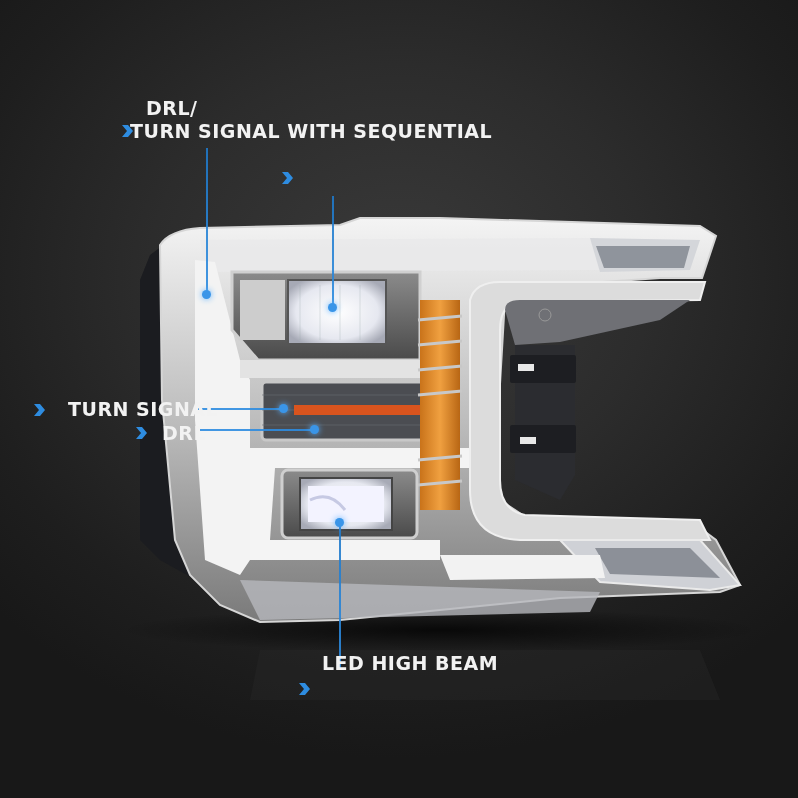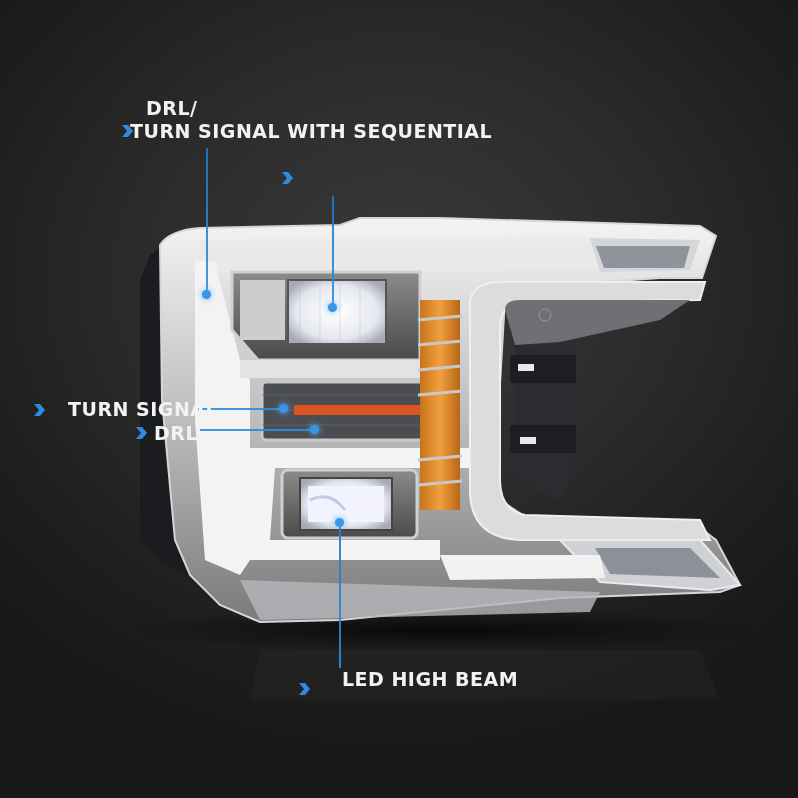--- a/index.html
+++ b/index.html
@@ -151,20 +151,20 @@
     </svg>
 
   <svg class="arrow" style="left:32px; top:403px;" viewBox="0 0 14 14">
       <path d="M2 1 L8 1 L13 7 L8 13 L2 13 L7 7 Z" fill="#2e8ce0"></path>
     </svg>
   <div class="label" style="left:68px; top:398px;">TURN SIGNAL</div>
 
   <svg class="arrow" style="left:134px; top:426px;" viewBox="0 0 14 14">
       <path d="M2 1 L8 1 L13 7 L8 13 L2 13 L7 7 Z" fill="#2e8ce0"></path>
     </svg>
-  <div class="label" style="left:154px; top:422px;text-align:center;">DRL</div>
+  <div class="label" style="left:162px; top:422px;text-align:center;">DRL</div>
 
   <svg class="arrow" style="left:297px; top:682px;" viewBox="0 0 14 14">
       <path d="M2 1 L8 1 L13 7 L8 13 L2 13 L7 7 Z" fill="#2e8ce0"></path>
     </svg>
-  <div class="label" style="left:322px; top:668px;margin-left:20px;">LED HIGH BEAM</div>
+  <div class="label" style="left:322px; top:652px;">LED HIGH BEAM</div>
 
 </div>
 
 </body></html>

